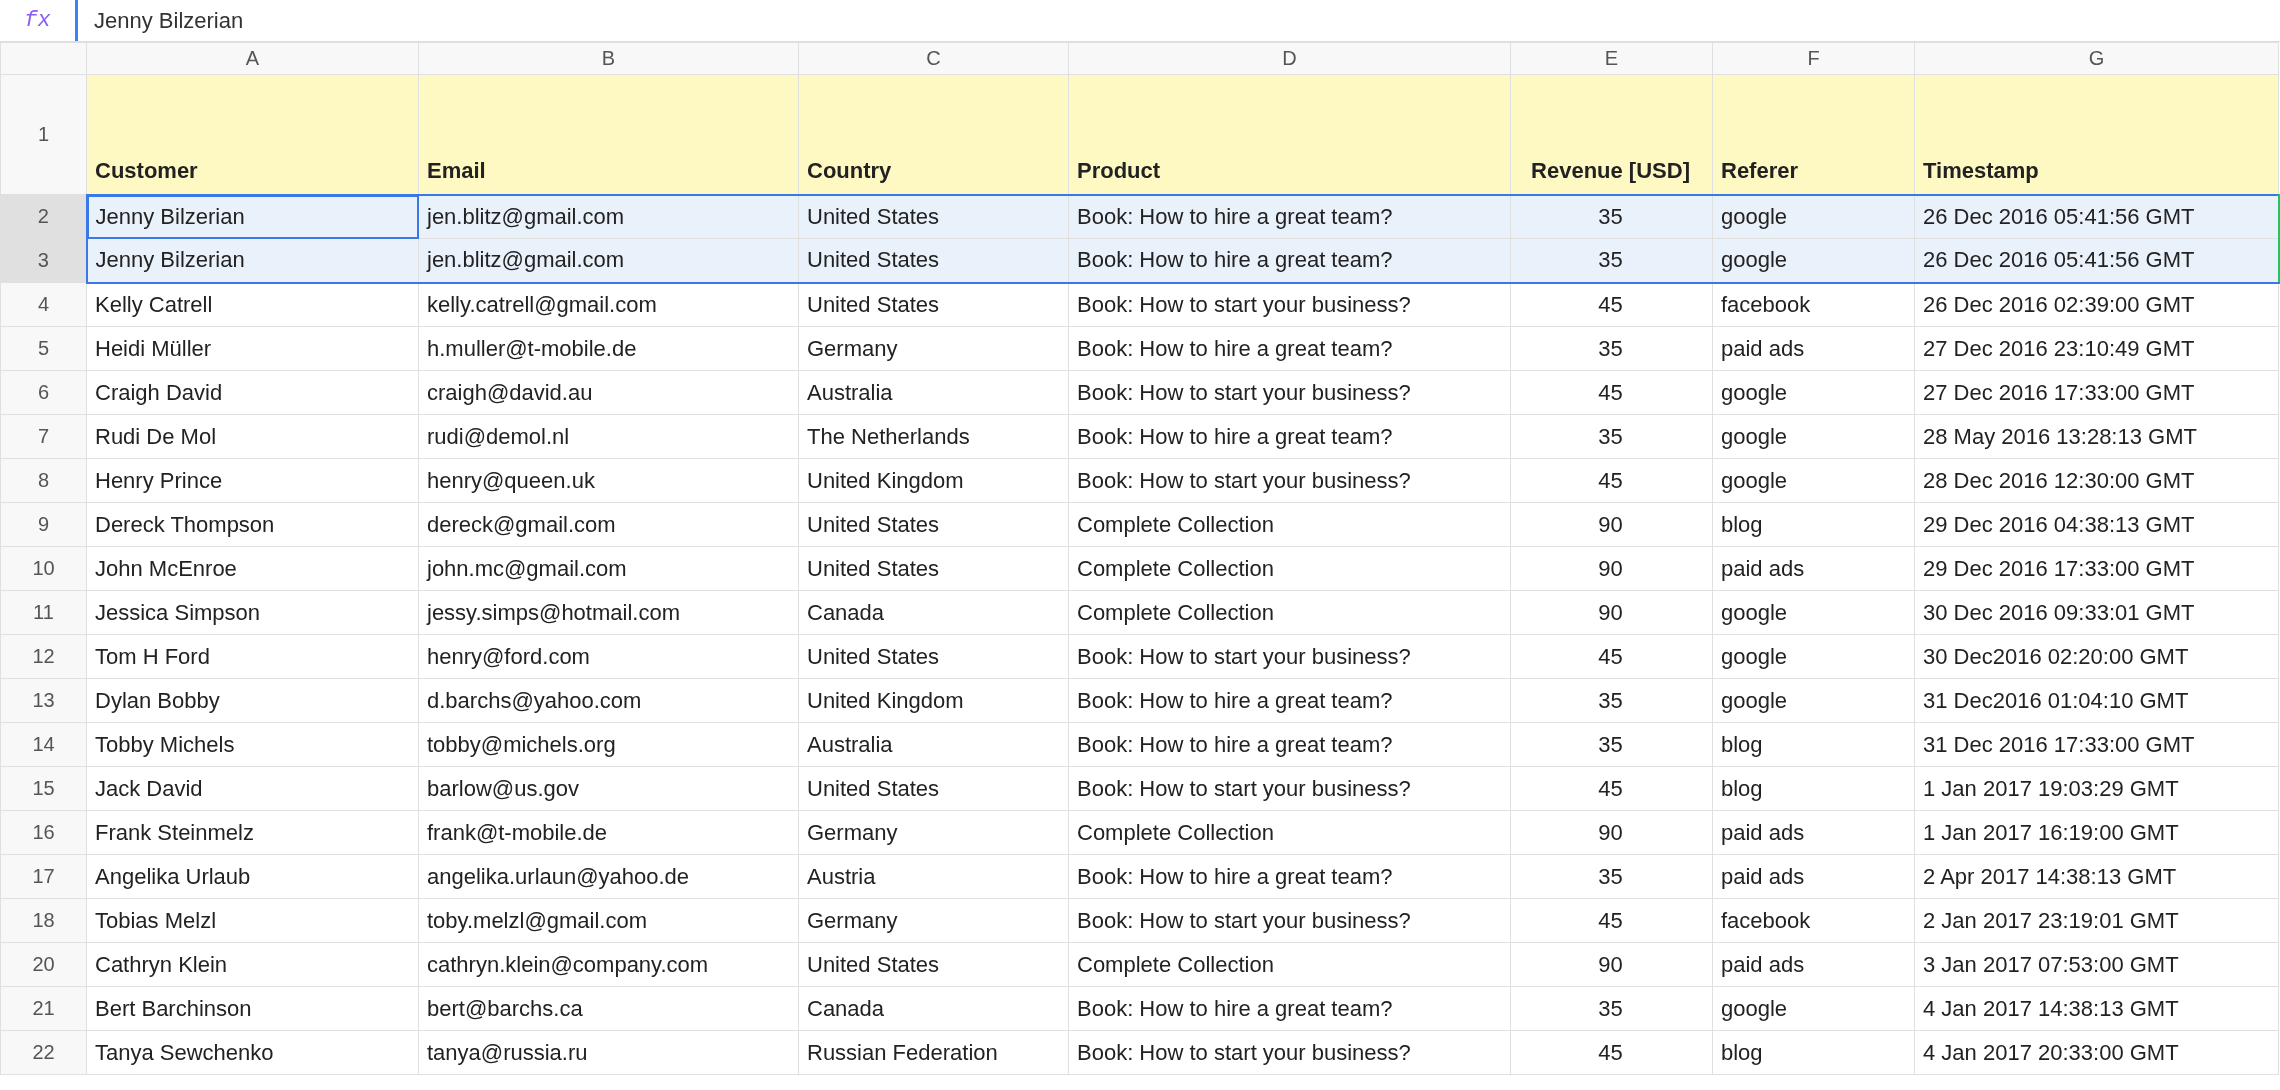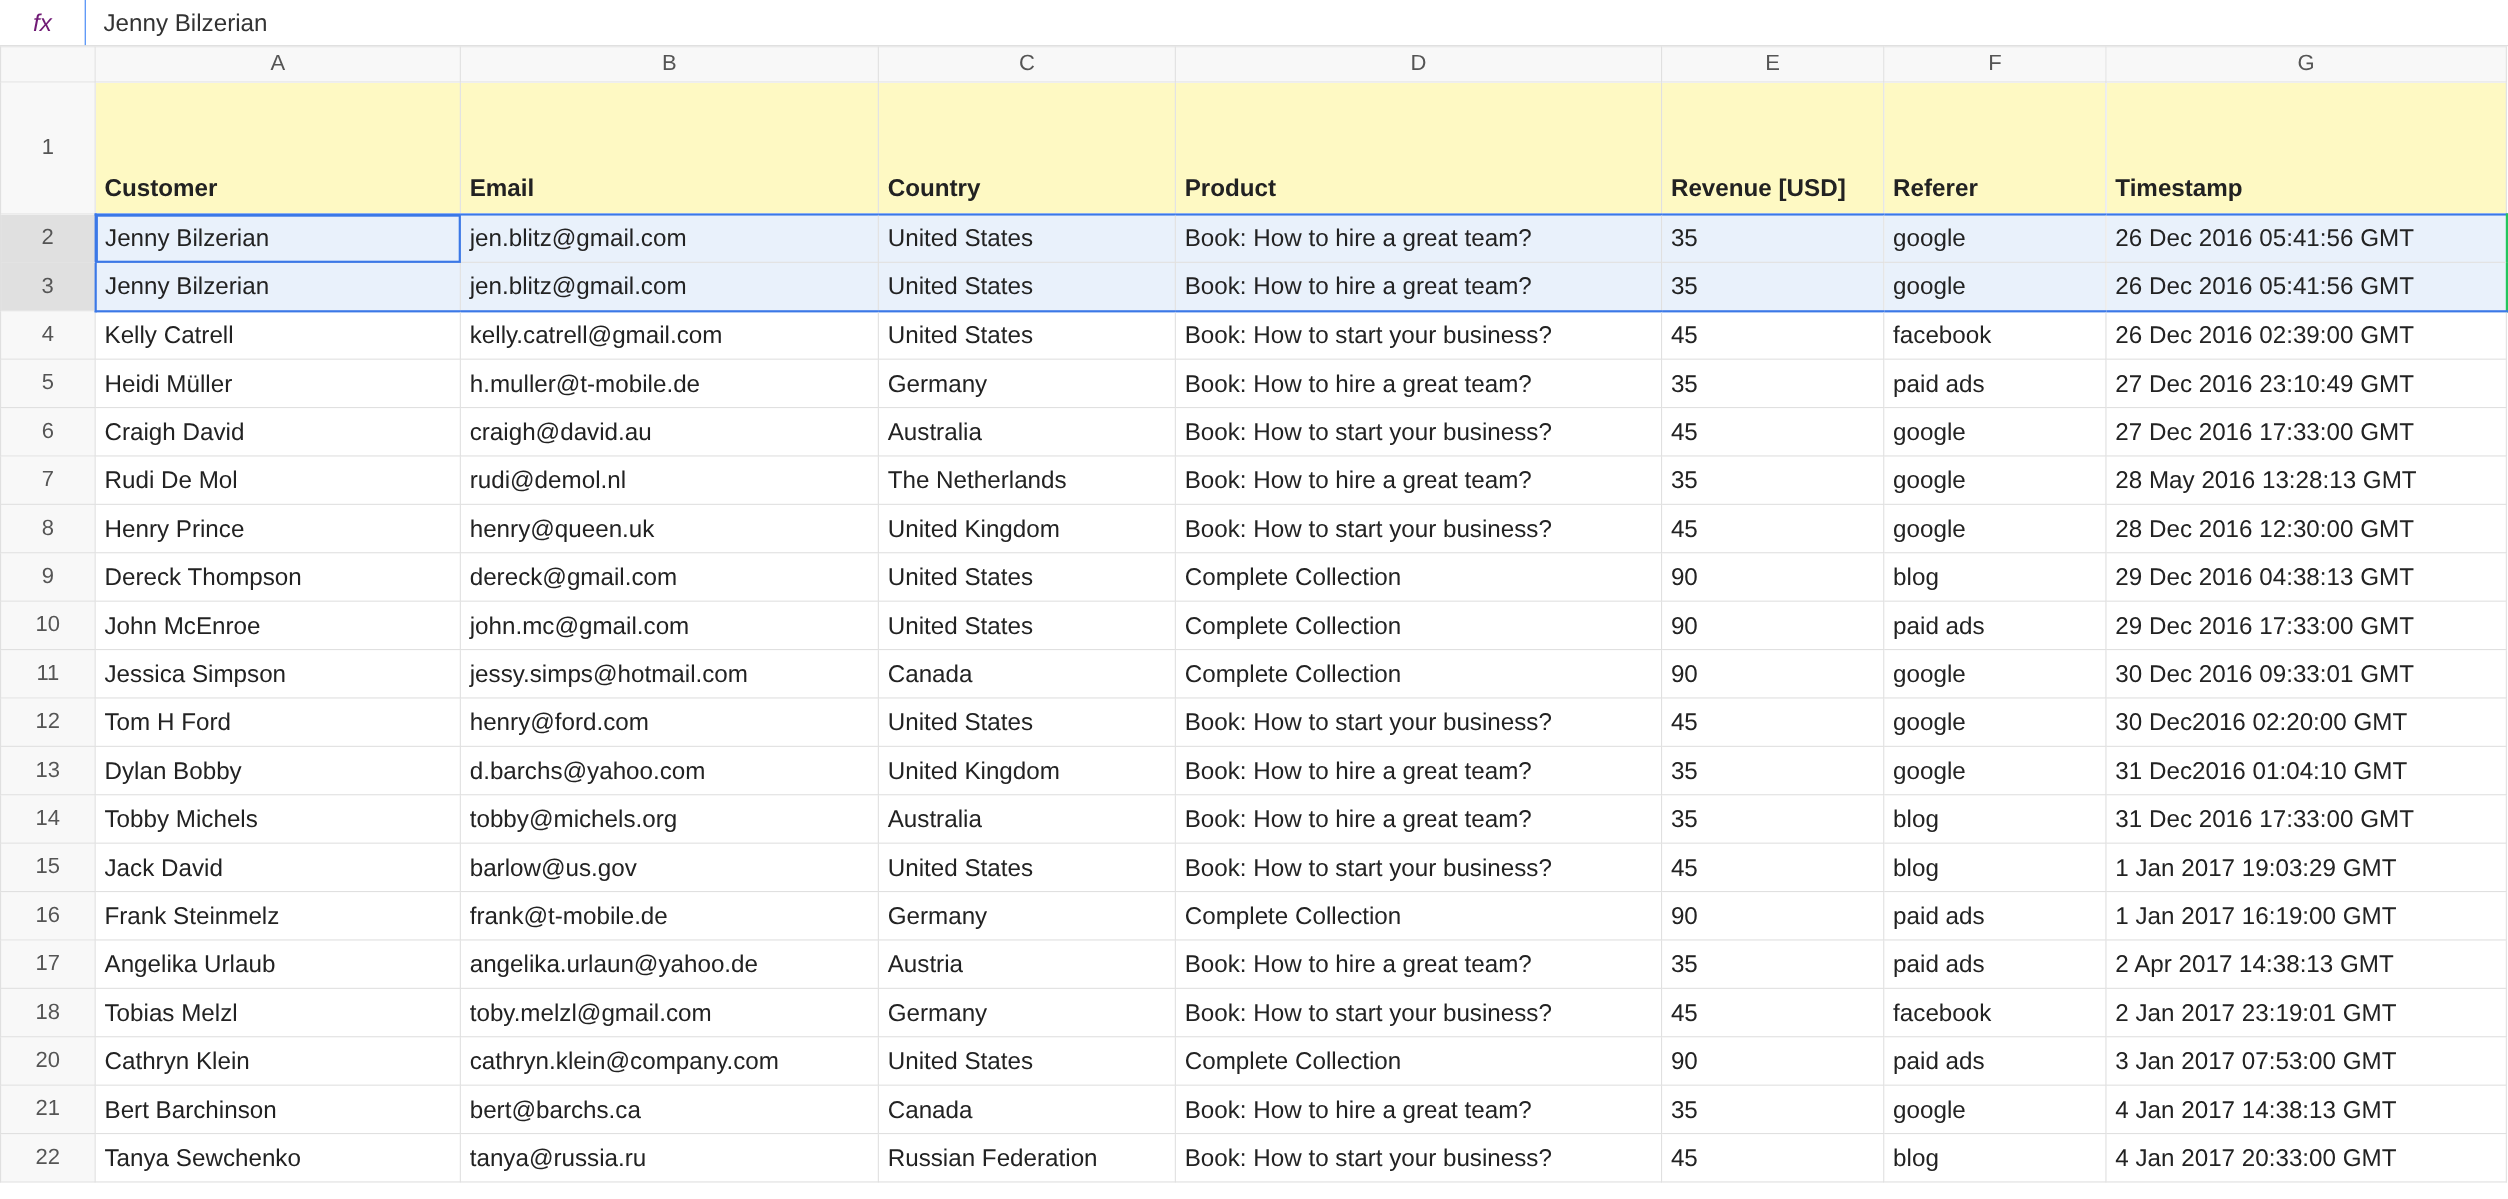--- a/index.html
+++ b/index.html
@@ -1,21 +1,21 @@
 <!DOCTYPE html>
 <html><head>
 <meta charset="utf-8">
 <style>
   * { box-sizing: border-box; margin: 0; padding: 0; }
   html, body { height: 100%; font-family: Arial, Helvetica, sans-serif; font-size: 20px; color: #222; background: #fff; }
   .app { display: flex; flex-direction: column; width: 2280px; height: 1090px; overflow: hidden; }
 
   
   .formula-bar { display: flex; align-items: center; height: 42px; border-bottom: 1px solid #ddd; background: #fff; }
-  .fx-label { width: 78px; display:flex; align-items:center; justify-content:center; font-style: italic; color:#701a75; font-size:22px; border-right:1px solid #3b82f6; height:100%; }
+  .fx-label { width: 78px; display:flex; align-items:center; justify-content:center; font-style: italic; color:#8b5cf6; font-size:22px; border-right:3px solid #3b82f6; height:100%;font-family:Liberation Mono, monospace; }
   .fx-input { flex:1; padding: 0 16px; font-size:22px; color:#333; display:flex; align-items:center; height:100%; }
 
   
   .grid { flex:1; overflow:auto; position:relative; }
   table { border-collapse: collapse; table-layout: fixed; }
   th, td { border: 1px solid #e0e0e0; height: 44px; padding: 0 8px; font-size: 22px; vertical-align: middle; white-space: nowrap; overflow: hidden; text-overflow: ellipsis; }
 
   
   tr.col-letters th { background:#f8f8f8; color:#555; font-weight:400; text-align:center; height:32px; font-size:20px; }
   tr.col-letters th:first-child { background:#f8f8f8; }
@@ -42,21 +42,21 @@
   
   col.c-rownum { width:86px; }
   col.c-A { width:332px; }
   col.c-B { width:380px; }
   col.c-C { width:270px; }
   col.c-D { width:442px; }
   col.c-E { width:202px; }
   col.c-F { width:202px; }
   col.c-G { width:364px; }
 
-  .num { text-align:left; padding-right:10px; }
+  .num { text-align:center; padding-right:10px; }
 </style>
 </head>
 <body>
 
 <div class="app">
 
   <div class="formula-bar">
     <div class="fx-label">fx</div>
     <div class="fx-input">Jenny Bilzerian</div>
   </div>

